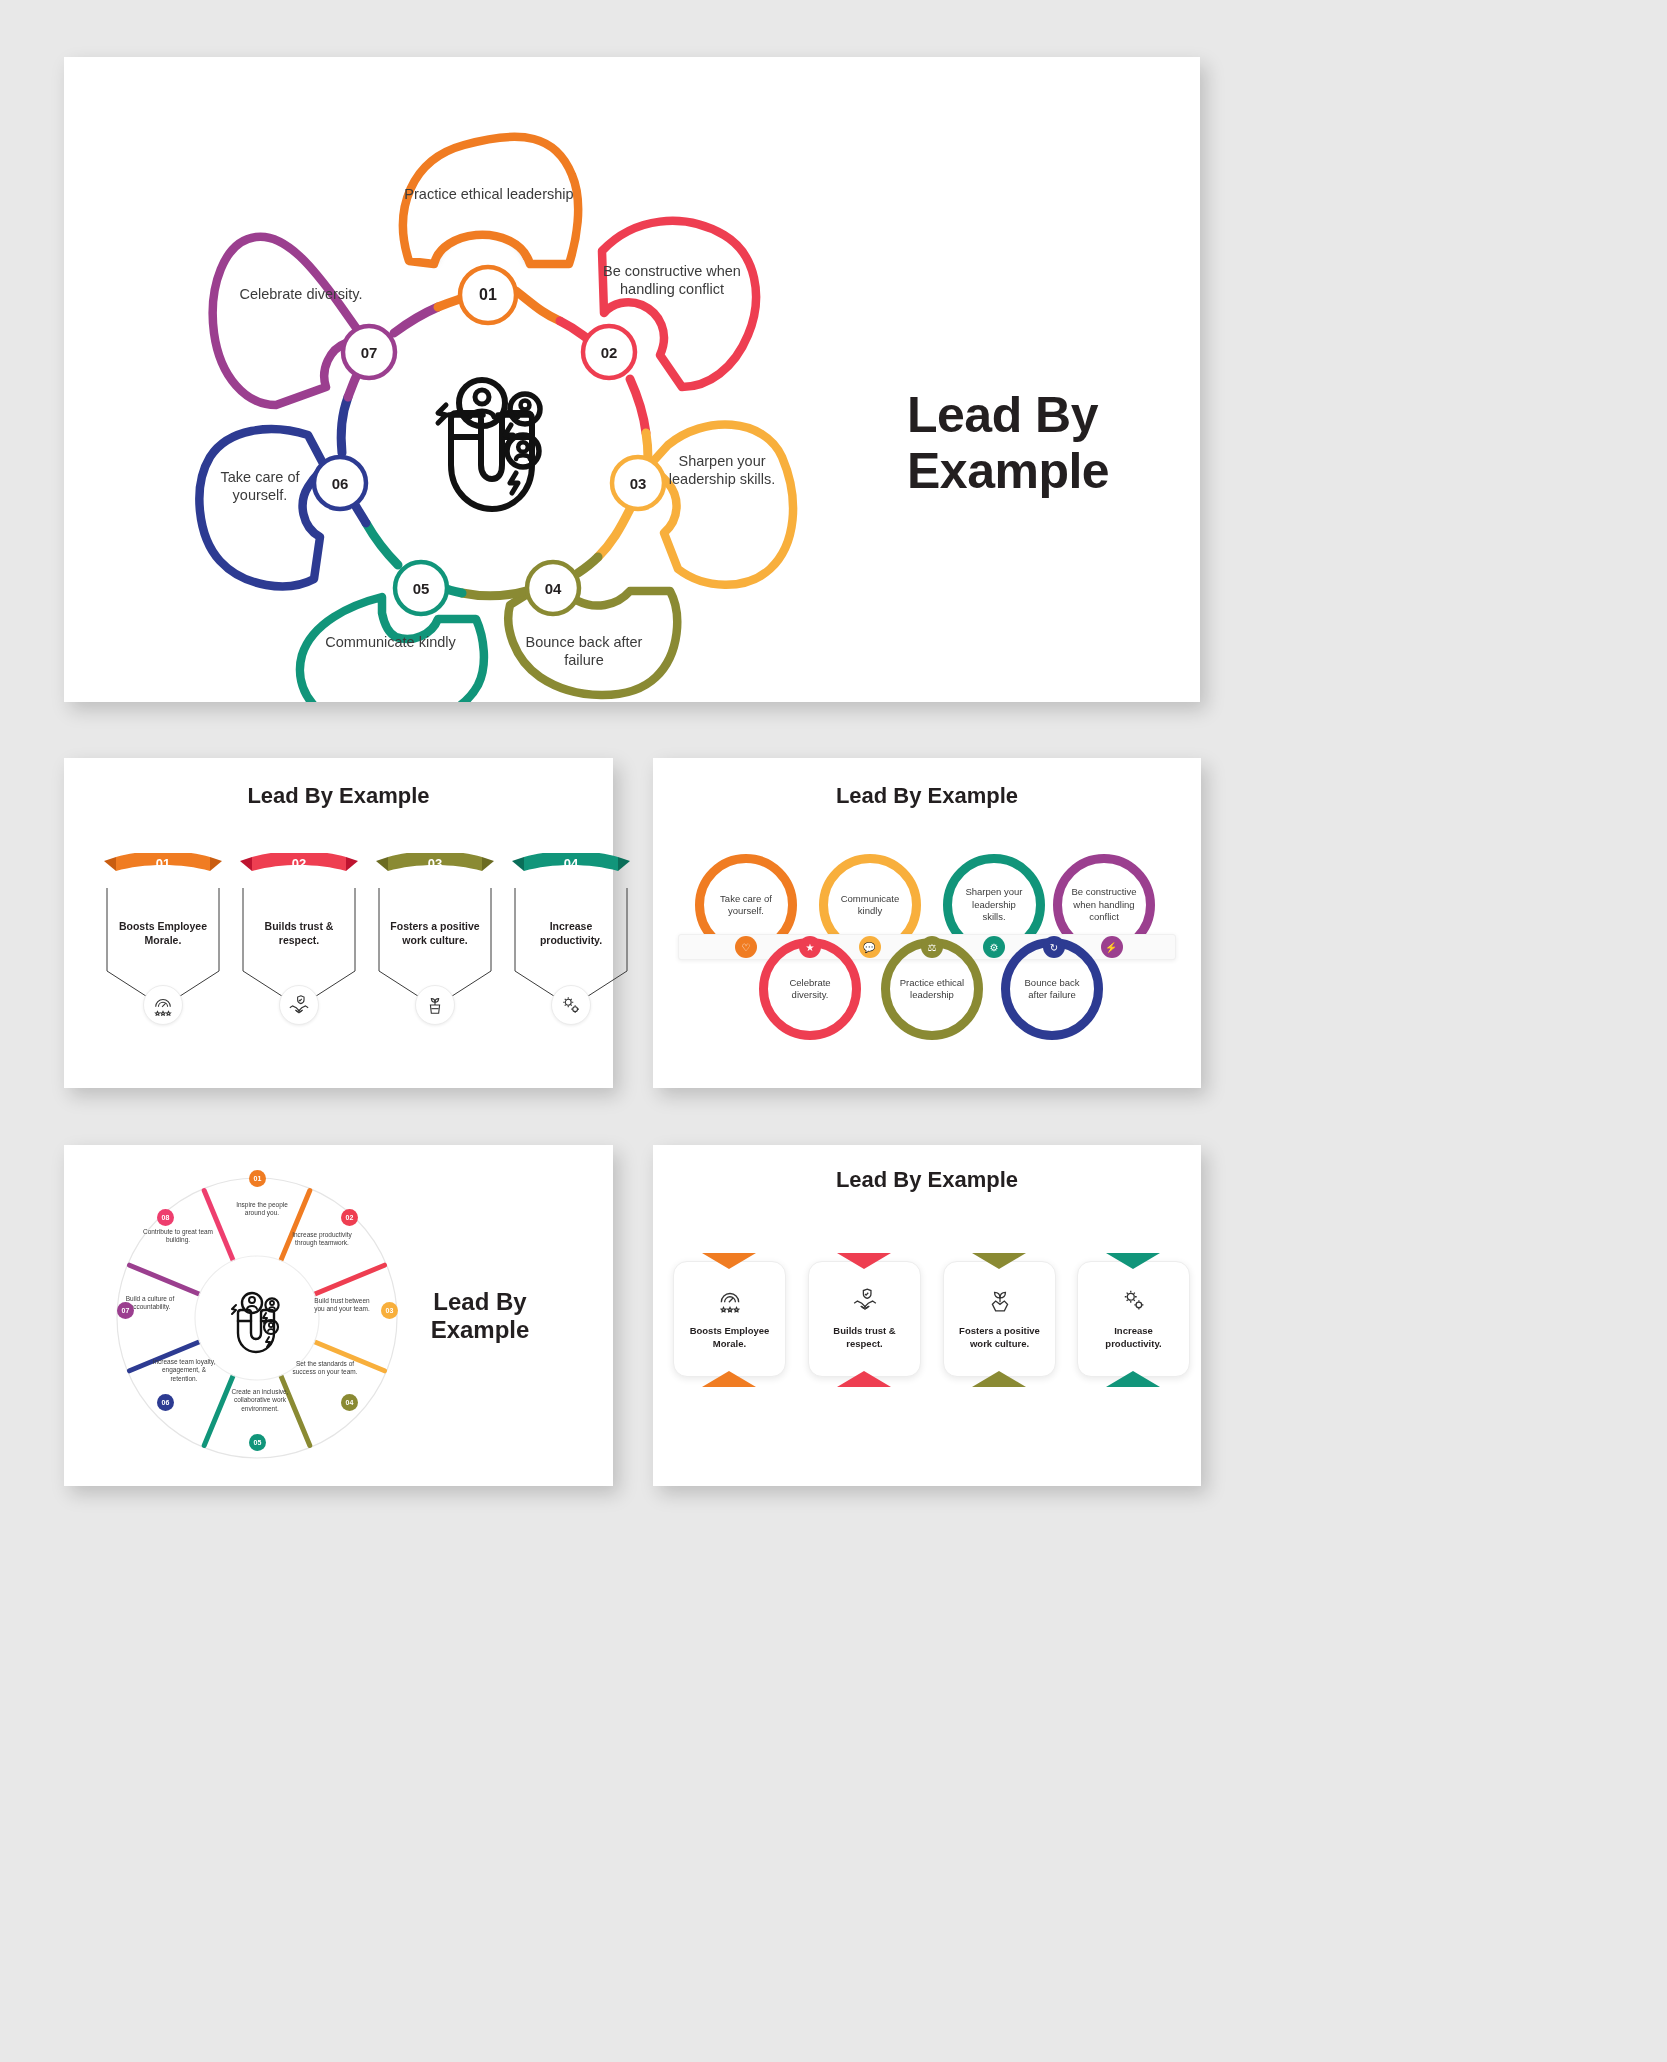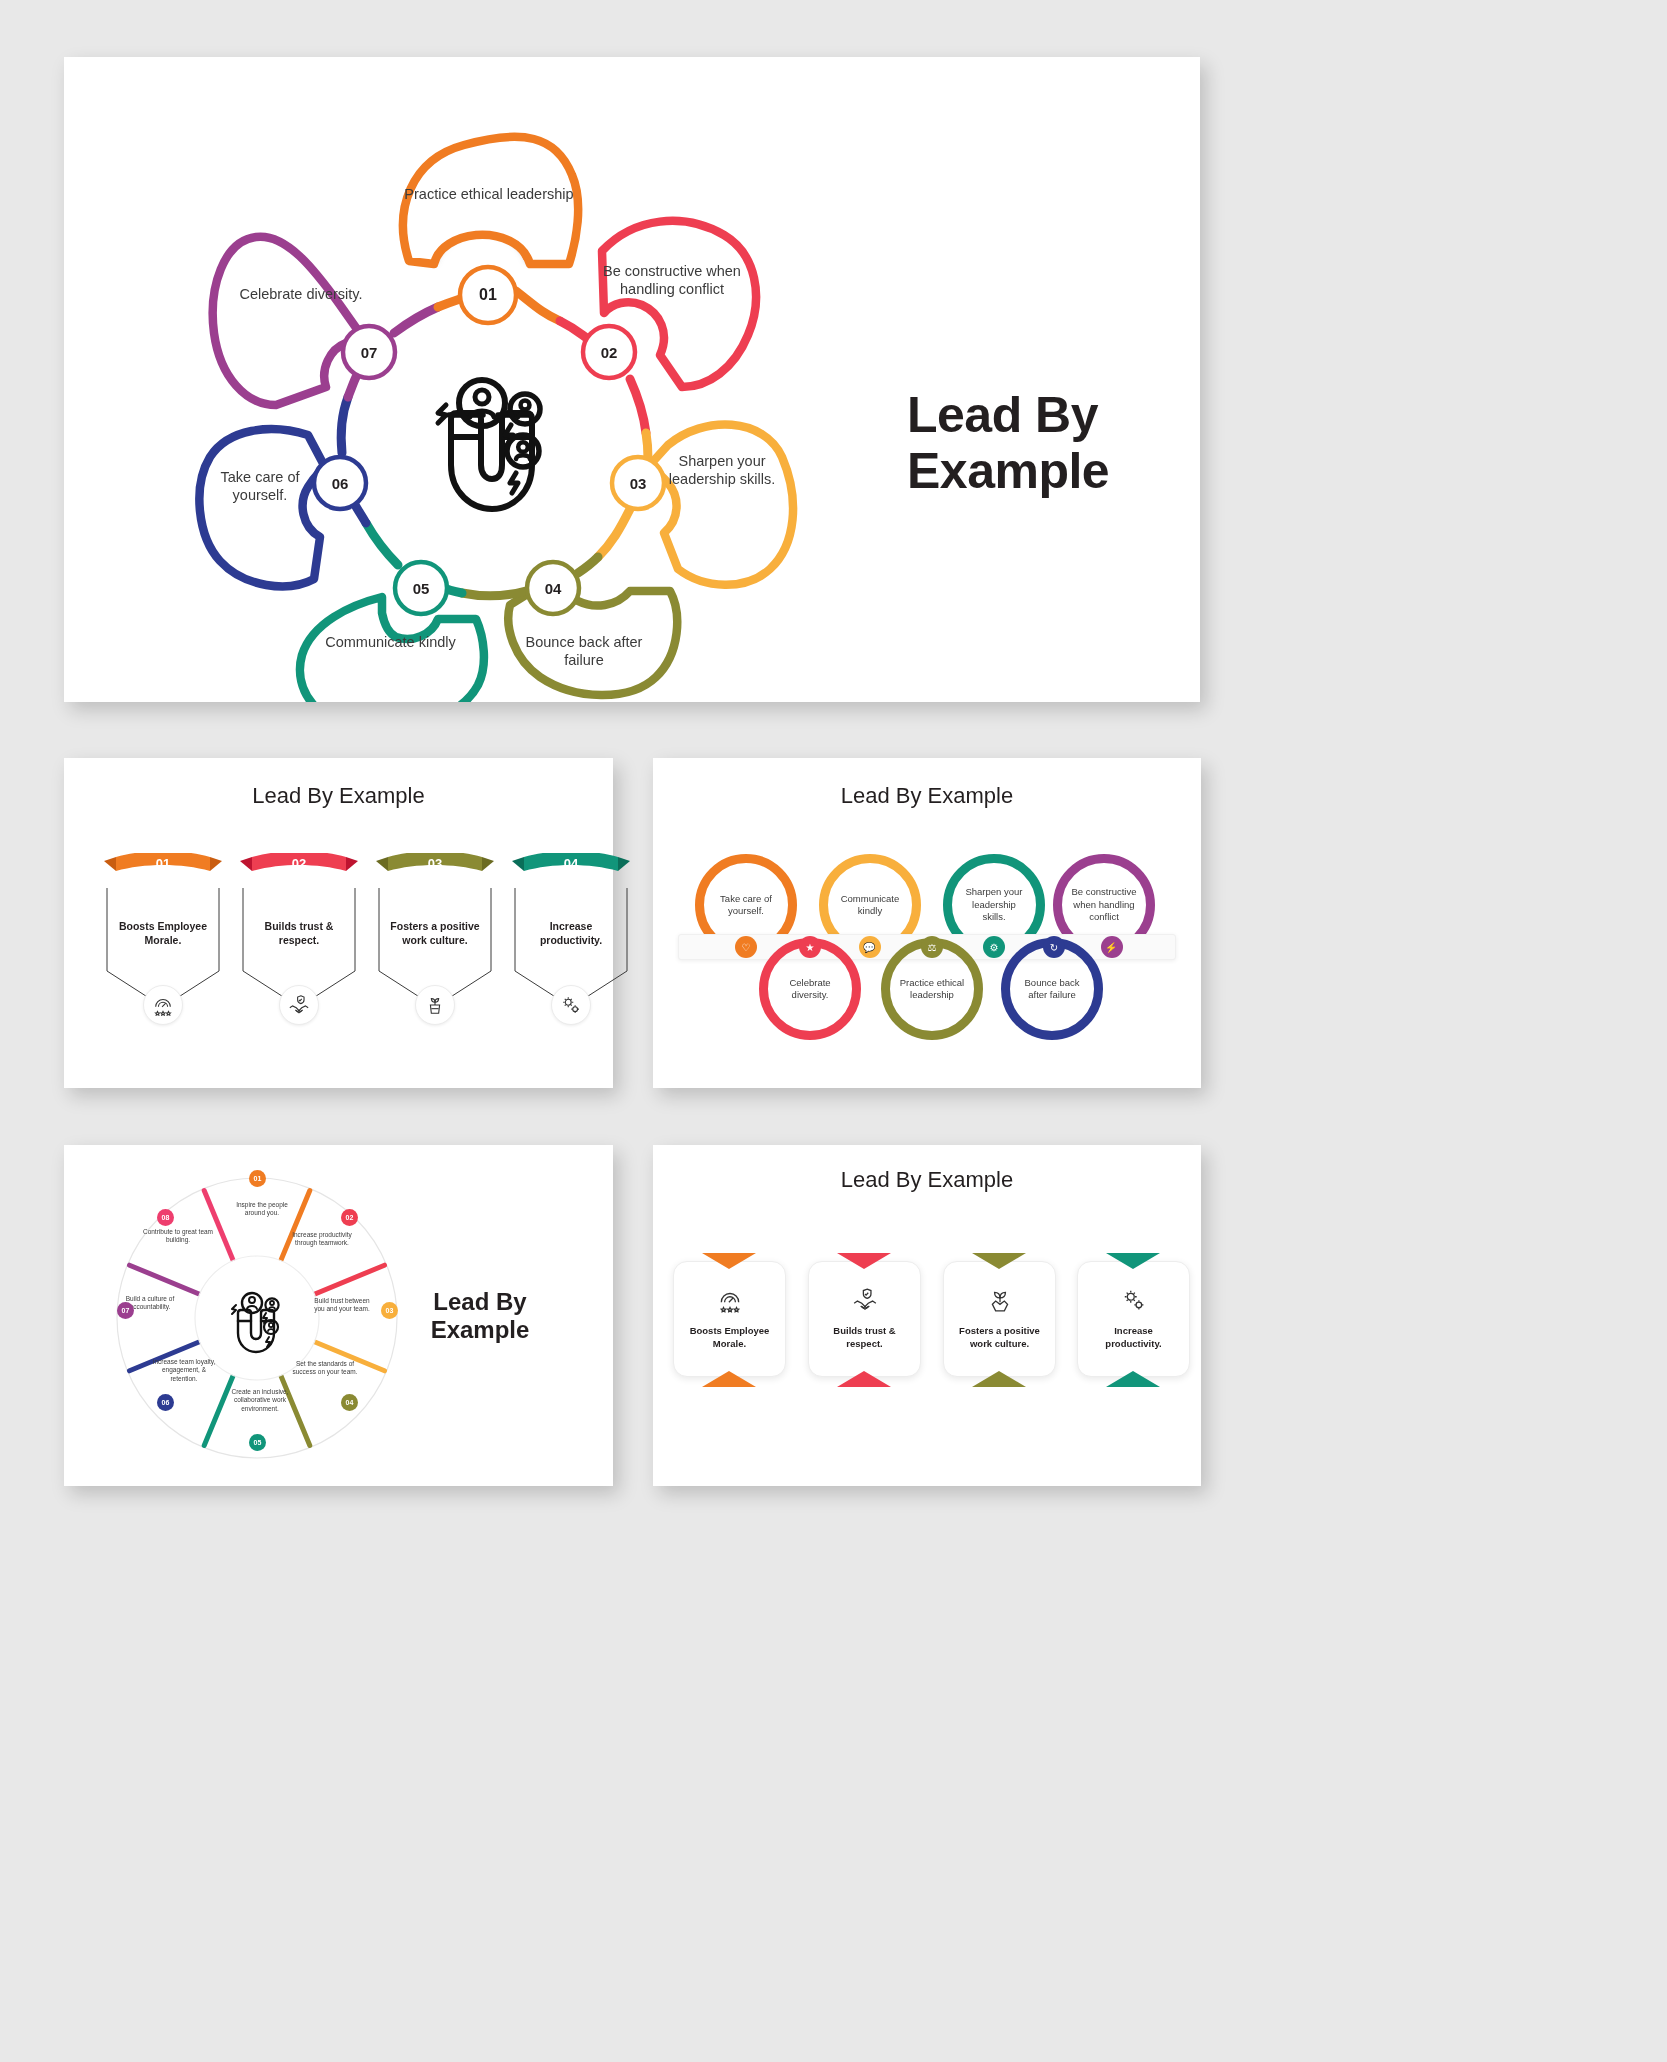--- a/index.html
+++ b/index.html
@@ -24,21 +24,21 @@
     position:absolute; border-radius:50%; background:#fff;
     display:flex; align-items:center; justify-content:center;
     font-weight:bold; color:#231f20;
   }
   .petal-label {
     position:absolute; text-align:center; color:#3b3b3b;
     line-height:1.25; font-size:14.5px;
   }
 
   
-  .sm-title { position:absolute; width:100%; text-align:center; font-size:22px; font-weight:normal; color:#231f20; }
+  .sm-title { position:absolute; width:100%; text-align:center; font-size:22px; font-weight:bold; color:#231f20; }
 
   
   #slide2 { left:64px; top:758px; width:549px; height:330px; }
   .hexcard { position:absolute; width:118px; }
   .hex-ribbon { position:relative; height:32px; }
   .hex-ribbon .rib-num {
     position:absolute; left:0; top:0; width:100%; text-align:center;
     color:#fff; font-weight:bold; font-size:13px; line-height:22px; z-index:3;
   }
   .hex-body { position:relative; height:120px; }

